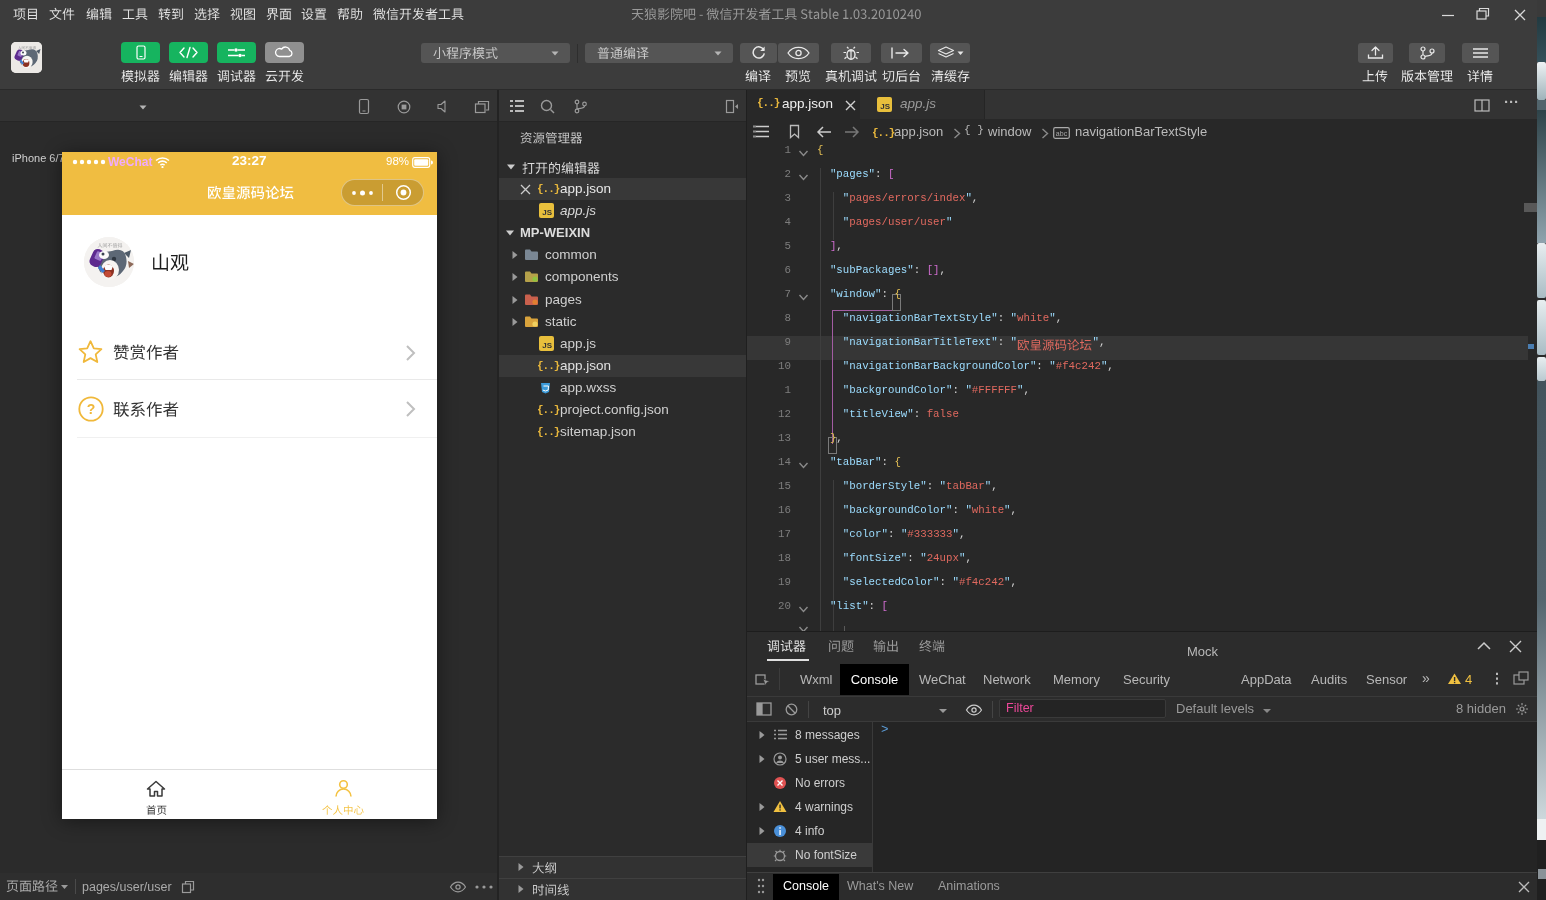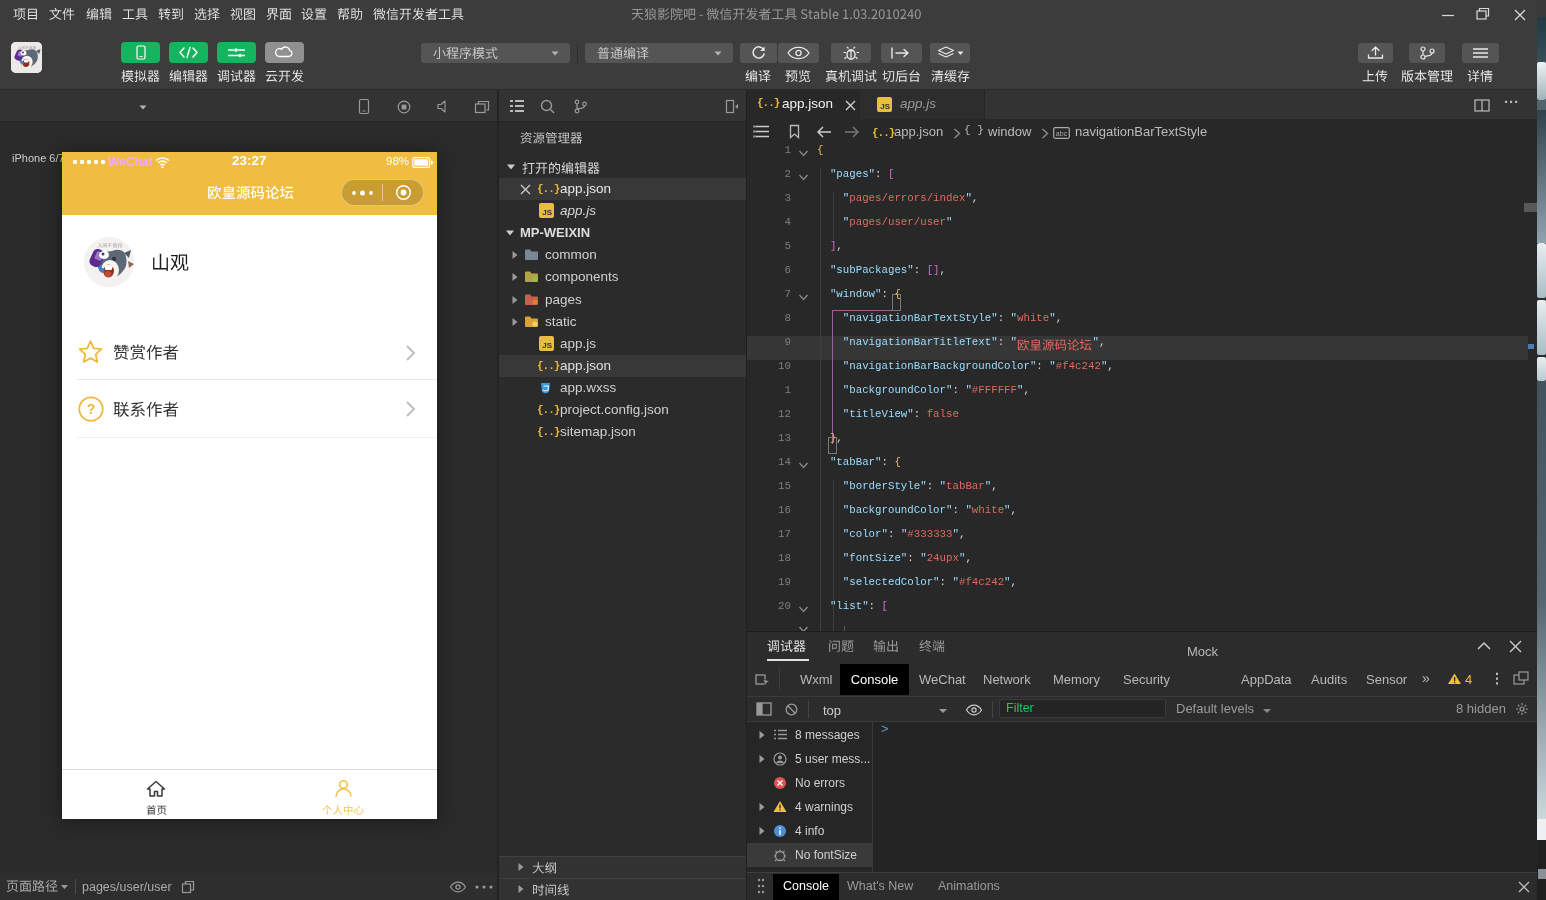--- a/index.html
+++ b/index.html
@@ -807,21 +807,21 @@
     <div class="a" style="left:823px;top:703px;font:13px 'Liberation Sans',sans-serif;color:#cccccc;white-space:pre;">top</div>
     <svg class="a" style="left:938px;top:708px;" width="10" height="6" viewBox="0 0 10 6" fill="none">
       <path d="M1 1l4 4l4-4" fill="#999" stroke="none"></path>
     </svg>
     <svg class="a" style="left:965px;top:704px;" width="17" height="12" viewBox="0 0 17 12" fill="none">
       <path d="M1.5 6c2-3.2 4.5-4.8 7.5-4.8S14.5 2.8 16.5 6c-2 3.2-4.5 4.8-7.5 4.8S3.5 9.2 1.5 6z" stroke="#cccccc" stroke-width="1.2"></path>
       <circle cx="9" cy="6" r="2.1" stroke="#cccccc" stroke-width="1.2"></circle>
     </svg>
     <div class="a" style="left:992px;top:701px;width:1px;height:17px;background:#444444"></div>
     <div class="a" style="left:999px;top:699px;width:167px;height:19px;background:#242424;border:1px solid #3a3a3a;border-radius:2px"></div>
-    <div class="a" style="left:1006px;top:701px;font:12.5px 'Liberation Sans',sans-serif;color:#22c55e;white-space:pre;">Filter</div>
+    <div class="a" style="left:1006px;top:701px;font:12.5px 'Liberation Sans',sans-serif;color:#ec4899;white-space:pre;">Filter</div>
     <div class="a" style="left:1176px;top:701px;font:13px 'Liberation Sans',sans-serif;color:#9a9a9a;white-space:pre;">Default levels</div>
     <svg class="a" style="left:1262px;top:708px;" width="10" height="6" viewBox="0 0 10 6" fill="none">
       <path d="M1 1l4 4l4-4" fill="#888" stroke="none"></path>
     </svg>
     <div class="a" style="left:1456px;top:701px;font:13px 'Liberation Sans',sans-serif;color:#9a9a9a;white-space:pre;">8 hidden</div>
     <svg class="a" style="left:1515px;top:702px;" width="14" height="14" viewBox="0 0 14 14" fill="none">
       <circle cx="7" cy="7" r="2" stroke="#9a9a9a" stroke-width="1.2"></circle>
       <path d="M7 1v2.2M7 10.8V13M1 7h2.2M10.8 7H13M2.8 2.8l1.6 1.6M9.6 9.6l1.6 1.6M11.2 2.8L9.6 4.4M4.4 9.6l-1.6 1.6" stroke="#9a9a9a" stroke-width="1.2"></path>
     </svg>
     <div class="a" style="left:747px;top:722px;width:790px;height:150px;background:#242424"></div>

